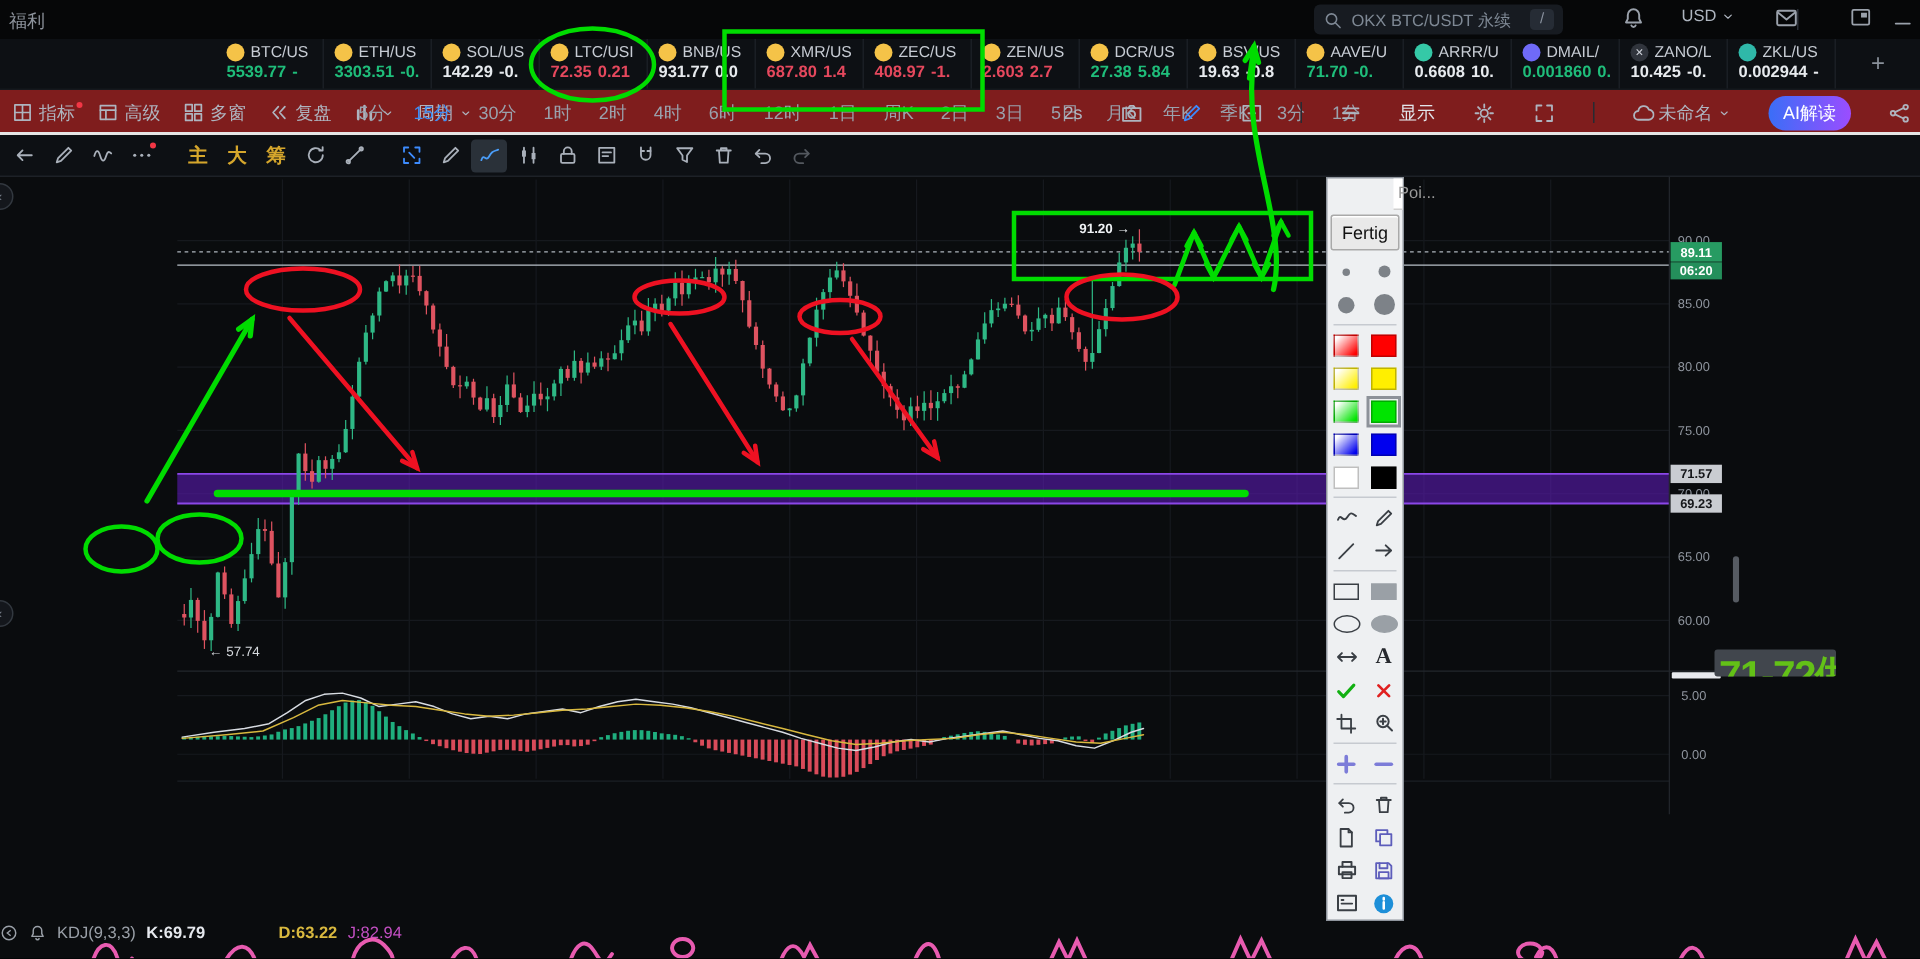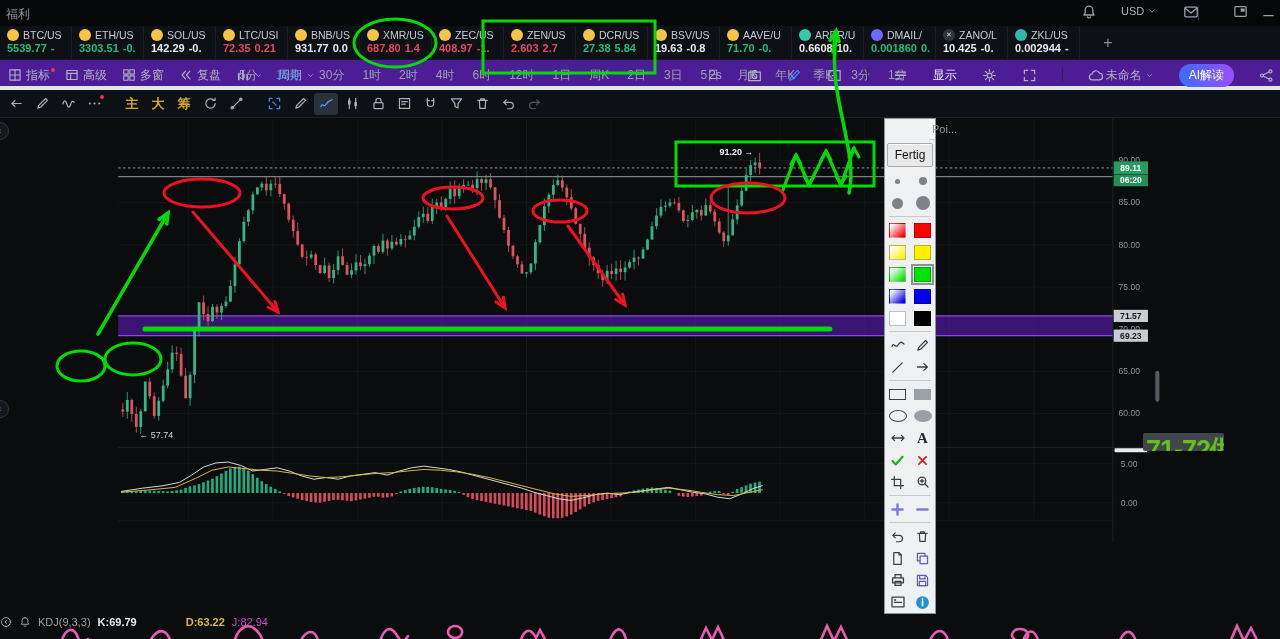--- a/index.html
+++ b/index.html
@@ -12,35 +12,35 @@
   .searchbox{position:absolute;left:876px;top:3px;width:166px;height:20px;background:#171b21;
              border-radius:4px;display:flex;align-items:center;gap:6px;padding:0 6px;
              font-size:11px;color:#7e8894;box-sizing:border-box;}
   .slashkey{margin-left:auto;background:#262c35;border-radius:3px;width:16px;height:14px;
             text-align:center;font-size:10px;line-height:14px;color:#8b93a0;}
   .ti{position:absolute;top:4px;color:#9aa1ab;padding-left:21px;}
   .usdbox{display:flex;align-items:center;gap:3px;font-size:11px;color:#aeb5bf;}
   .vsep{position:absolute;top:6px;width:1px;height:14px;background:#2a2f37;}
   
   .tickerbar{position:absolute;left:0;top:26px;width:1280px;height:34px;background:#0d1014;
-             display:flex;border-bottom:1px solid #15181d;box-sizing:border-box;}
+             display:flex;border-bottom:1px solid #15181d;box-sizing:border-box;justify-content:flex-end;}
   .tcell{flex:none;width:72px;box-sizing:border-box;padding:3px 4px 0 7px;border-right:1px solid #1a1e24;
          display:flex;flex-direction:column;gap:1px;overflow:hidden;cursor:pointer;}
   .tcell.wide{width:140px;}
   .trow1{display:flex;align-items:center;gap:4px;font-size:10.5px;color:#c7ccd4;white-space:nowrap;}
   .coindot{width:12px;height:12px;border-radius:50%;flex:none;display:flex;align-items:center;
            justify-content:center;font-size:7px;font-weight:bold;color:#1b1d21;}
   .trow2{font-size:11px;font-weight:bold;white-space:nowrap;}
   .trow2 .chg{margin-left:4px;}
   .up{color:#1fbd7a;} .down{color:#e5485d;} .flat{color:#e7eaee;}
   .tplus{flex:none;width:56px;display:flex;align-items:center;justify-content:center;
          color:#8a919b;font-size:16px;cursor:pointer;}
   
-  .tfbar{position:absolute;left:0;top:60px;width:1280px;height:30px;background:#4c1d95;
-         border-bottom:4px solid #e5e5e5;box-sizing:border-box;font-size:12px;color:#aeb4bf;}
+  .tfbar{position:absolute;left:0;top:60px;width:1280px;height:30px;background:#7f1d1d;
+         border-bottom:2px solid #e5e5e5;box-sizing:border-box;font-size:12px;color:#aeb4bf;}
   .tfleft{position:absolute;left:8px;top:0;height:30px;display:flex;align-items:center;gap:15px;}
   .tftool{display:flex;align-items:center;gap:4px;cursor:pointer;position:relative;}
   .tftool .reddot{position:absolute;right:-5px;top:1px;width:4px;height:4px;border-radius:50%;background:#f23645;}
   .tfs{position:absolute;left:230px;top:0;height:30px;display:flex;align-items:center;}
   .tfbtn{padding:0 9px;line-height:30px;cursor:pointer;color:#9aa1ac;}
   .tfbtn.active{color:#3e8ef7;}
   .tfright{position:absolute;right:6px;top:0;height:30px;display:flex;align-items:center;gap:25px;}
   .aipill{background:linear-gradient(90deg,#3a6ef7,#9b4dff);color:#fff;border-radius:13px;
           padding:3px 10px;font-size:12px;cursor:pointer;}
   .icbtn{cursor:pointer;color:#aeb4bf;display:flex;align-items:center;}
@@ -95,20 +95,30 @@
   .shape-ell.fill{background:#9aa0a6;border-color:#9aa0a6;}
   .atool{font-size:15px;font-weight:bold;color:#26292e;font-family:"Liberation Serif","DejaVu Serif",serif;}
 </style>
 </head>
 <body>
 
 <div id="app">
 
   <div class="topbar">
     <span class="win-title">福利</span>
+    <div class="searchbox">
+      <span id="searchIcon">
+          <svg width="13" height="13" viewBox="0 0 16 16" fill="none" stroke="currentColor" stroke-width="1.3" stroke-linecap="round" stroke-linejoin="round">
+            <circle cx="7" cy="7" r="4.2"></circle>
+            <path d="M10.3 10.3L14 14"></path>
+          </svg>
+        </span>
+      <span>OKX BTC/USDT 永续</span>
+      <span class="slashkey">/</span>
+    </div>
     <span class="ti" style="left:1060px" id="bellIcon">
         <svg width="16" height="16" viewBox="0 0 16 16" fill="none" stroke="currentColor" stroke-width="1.3" stroke-linecap="round" stroke-linejoin="round">
           <path d="M8 2.2a3.8 3.8 0 0 0-3.8 3.8v2.6L3 11h10l-1.2-2.4V6A3.8 3.8 0 0 0 8 2.2z"></path>
           <path d="M6.6 13a1.5 1.5 0 0 0 2.8 0"></path>
         </svg>
       </span>
     <div class="ti usdbox" style="left:1100px;top:5px">
       <span>USD</span>
       <span id="caret1">
           <svg width="10" height="10" viewBox="0 0 16 16" fill="none" stroke="currentColor" stroke-width="1.3" stroke-linecap="round" stroke-linejoin="round">

